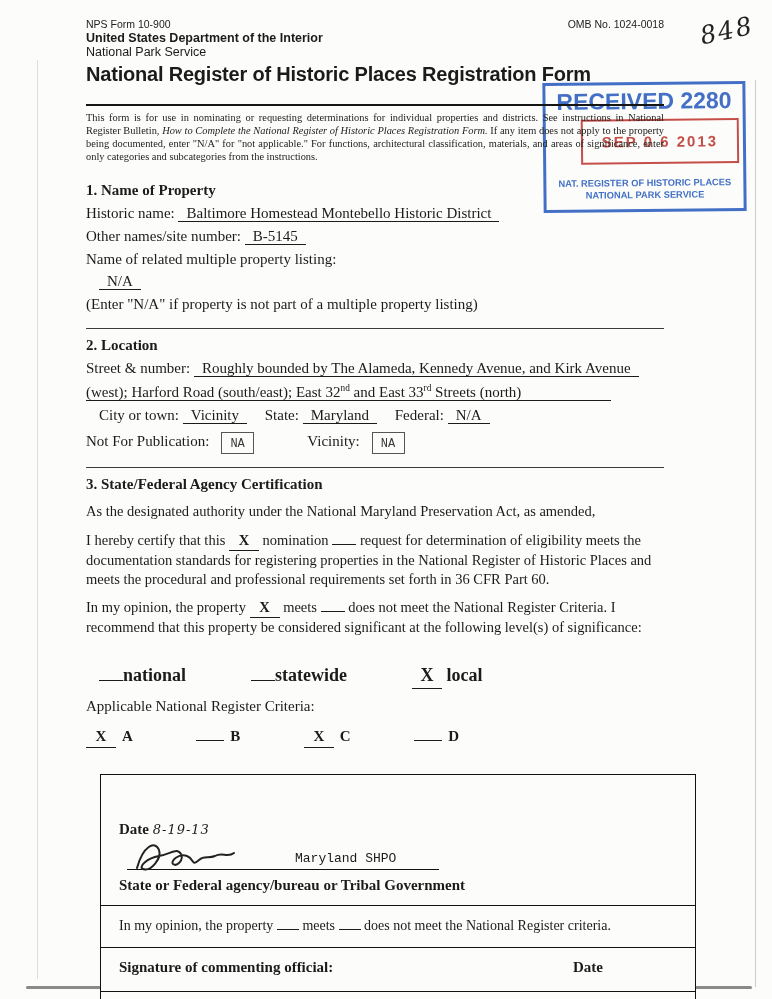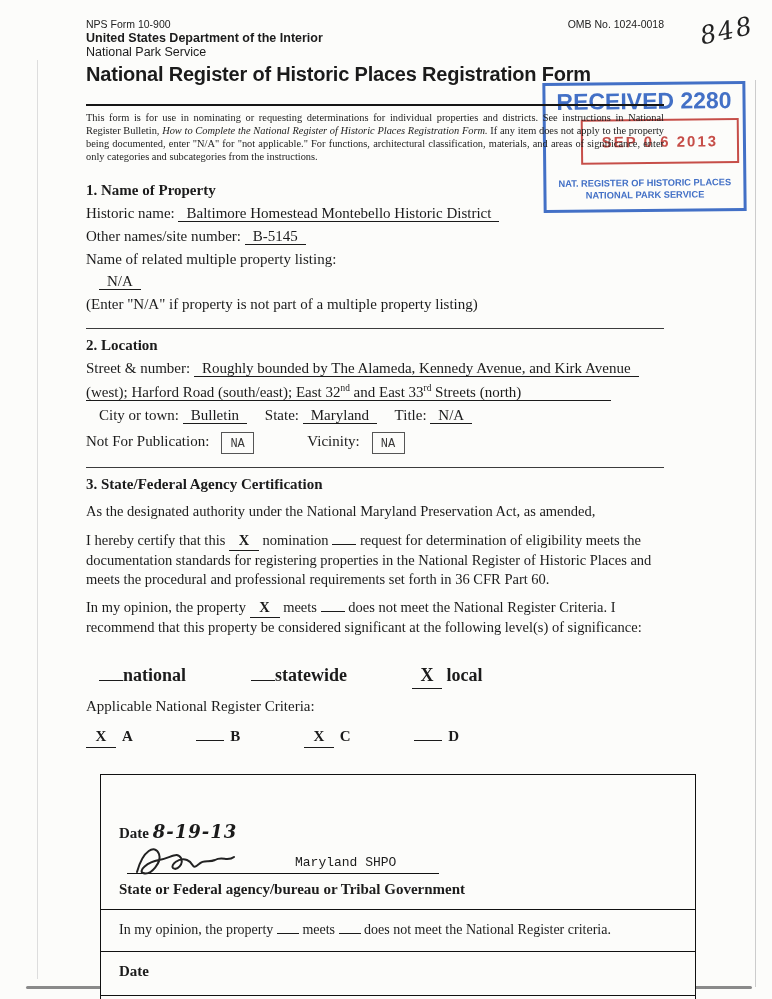--- a/index.html
+++ b/index.html
@@ -48,21 +48,21 @@
   .w22 { width:22px; } .w24 { width:24px; } .w28 { width:28px; }
   .b { font-weight:bold; }
   .critletter { margin-left:6px; }
 
   .levels { margin-top:27px; font-size:18px; }
   .criteria { margin-top:10px; font-size:15px; }
 
   .sigbox { margin-top:26px; margin-left:14px; width:596px; border:1.7px solid #111; padding-top:46px; background:#fcfcfa; }
   .row1 { display:flex; justify-content:space-between; padding:0 18px; font-size:15px; }
   .dategroup { margin-right:24px; white-space:nowrap; }
-  .hand { font-family:"DejaVu Serif",serif; font-style:italic; font-size:18px; letter-spacing:1px;font-weight:bold; }
+  .hand { font-family:"DejaVu Serif",serif; font-style:italic; font-size:13px; letter-spacing:1px; }
   .sigarea { margin:2px 18px 0 26px; width:312px; height:30px; border-bottom:1.4px solid #111; position:relative; }
   .signature-svg { position:absolute; left:2px; bottom:-9px; }
   .signer-title { position:absolute; left:168px; bottom:3px; font-family:"Liberation Mono",monospace; font-size:13px; }
   .agency { padding:7px 18px 11px; font-size:15px; font-weight:bold; }
   .boxhr { border:none; border-top:1.3px solid #111; }
   .boxline { padding:11px 18px 13px; font-size:14px; }
   .rowflex { display:flex; justify-content:space-between; padding:11px 18px 15px; font-size:15px; font-weight:bold; }
   .date2 { margin-right:74px; }
   .titlerow { padding:11px 18px 17px; }
   .agency2 { width:238px; line-height:1.28; }
@@ -147,24 +147,24 @@
     <h2 class="sec" style="margin-top:8px;">2.  Location</h2>
     <p class="line">
       <span>Street &amp; number:</span>
       <span class="u px8">Roughly bounded by The Alameda, Kennedy Avenue, and Kirk Avenue</span>
     </p>
     <p class="line">
       <span class="u pr90"><span>(west); Harford Road (south/east); East 32</span><sup>nd</sup><span> and East 33</span><sup>rd</sup><span> Streets (north)</span></span>
     </p>
     <p class="line indent">
       <span>City or town:</span>
-      <span class="u px8">Bulletin</span><span class="gap"></span>
+      <span class="u px8">Vicinity</span><span class="gap"></span>
       <span>State:</span>
       <span class="u px8">Maryland</span><span class="gap"></span>
-      <span>Title:</span>
+      <span>Federal:</span>
       <span class="u px8 pr60">N/A</span>
     </p>
     <p class="line" style="margin-top:7px;">
       <span>Not For Publication:</span>
       <span class="nabox"><span>NA</span></span>
       <span class="gap-lg"></span>
       <span>Vicinity:</span>
       <span class="nabox"><span>NA</span></span>
     </p>
 
@@ -225,20 +225,21 @@
       <hr class="boxhr">
       <p class="boxline">
         <span>In my opinion, the property</span>
         <span class="blank w22"></span>
         <span>meets</span>
         <span class="blank w22"></span>
         <span>does not meet the National Register criteria.</span>
       </p>
       <hr class="boxhr">
       <div class="rowflex">
+        <span>Signature of commenting official:</span>
         <span class="date2">Date</span>
       </div>
       <hr class="boxhr">
       <div class="rowflex titlerow">
         <span>Title :</span>
         <span class="agency2">
           <div>State or Federal agency/bureau</div>
           <div>or Tribal Government</div>
         </span>
       </div>

